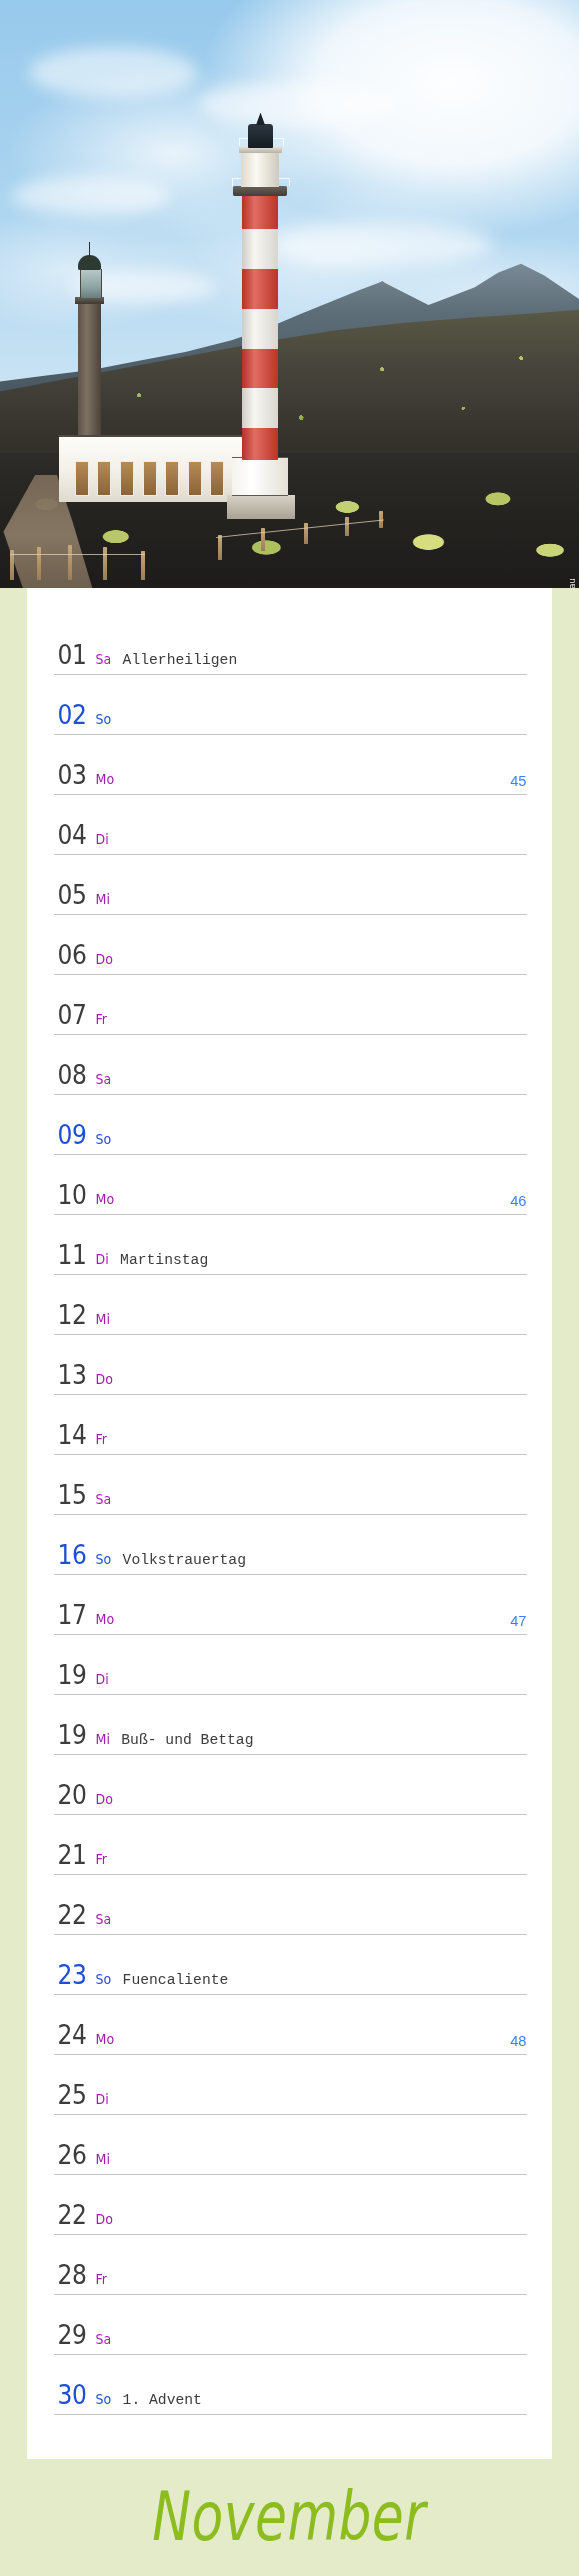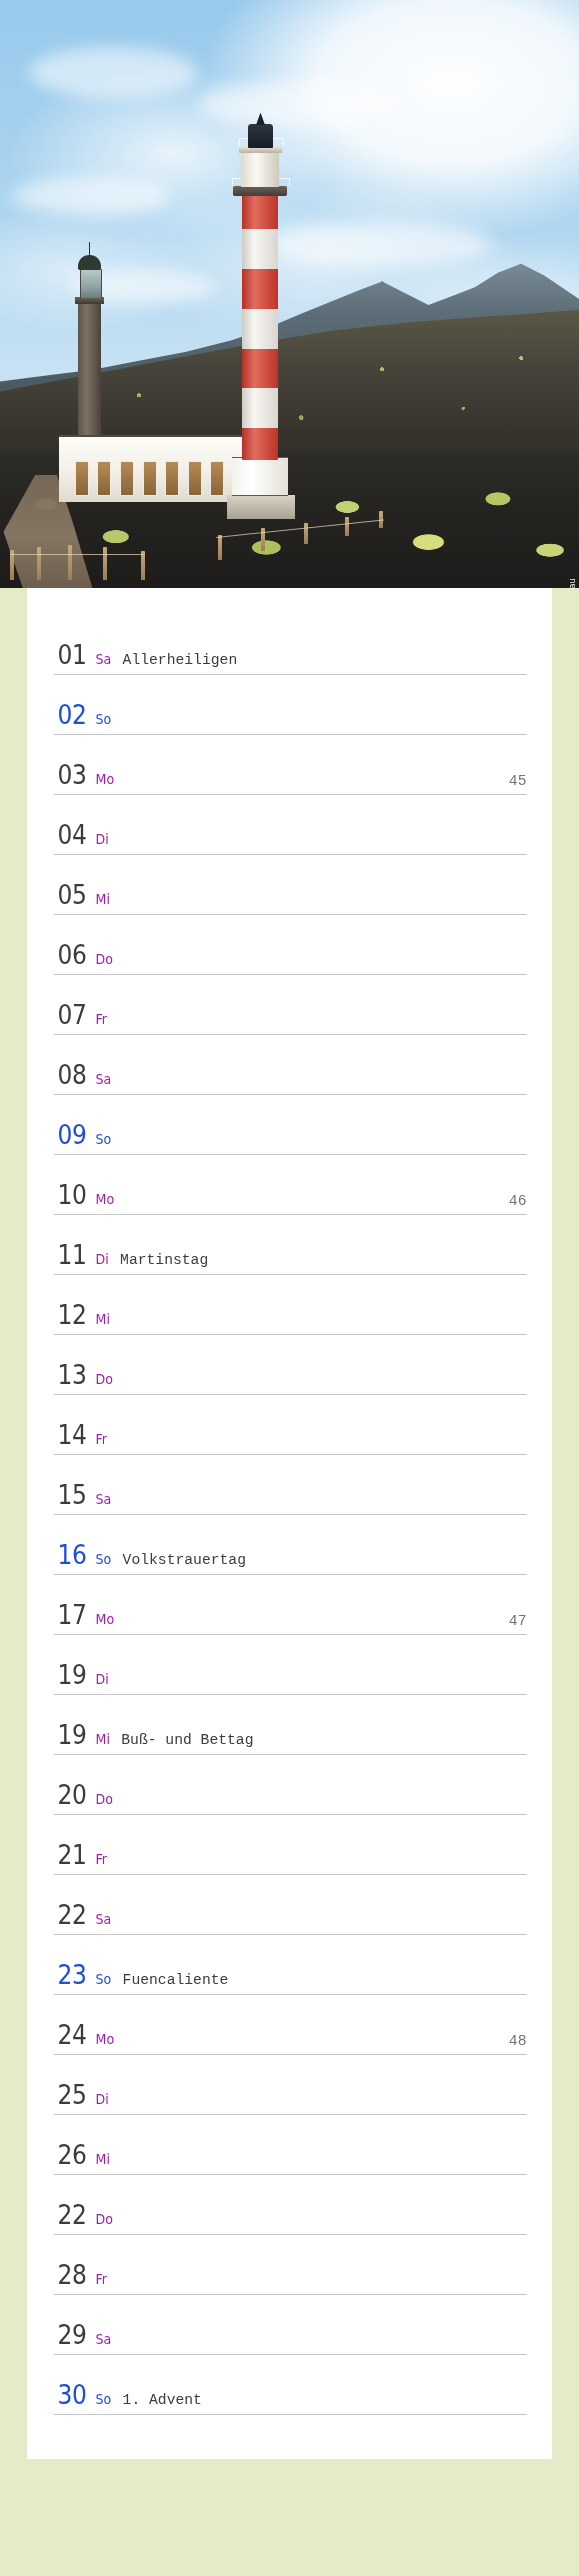--- a/index.html
+++ b/index.html
@@ -300,23 +300,23 @@
     font-family: Liberation Mono, monospace;
     font-size: 14.7px;
     color: #3c3c3c;
     margin-left: 11.3px;
     line-height: 1;
   }
   .weekno {
     position: absolute;
     right: 0;
     bottom: 5.1px;
-    font-family: Liberation Mono, monospace;
+    font-family: Liberation Sans, sans-serif;
     font-size: 14.7px;
-    color: #737373;
+    color: #3b82f6;
     line-height: 1;
   }
   .row.sunday .daynum,
   .row.sunday .dayabbr { color: #1d4ed8; }
 
   
   .monthbar {
     position: absolute;
     left: 0;
     top: 2459px;
@@ -595,15 +595,18 @@
         <div class="row sunday">
           <div class="row-inner">
             <span class="daynum">30</span>
             <span class="dayabbr">So</span>
             <span class="holiday">1. Advent</span>
           </div>
         </div>
       </div>
   </div>
 
+  <div class="monthbar">
+    <div class="monthname">November</div>
+  </div>
 
 </div>
 
 
 </body></html>

